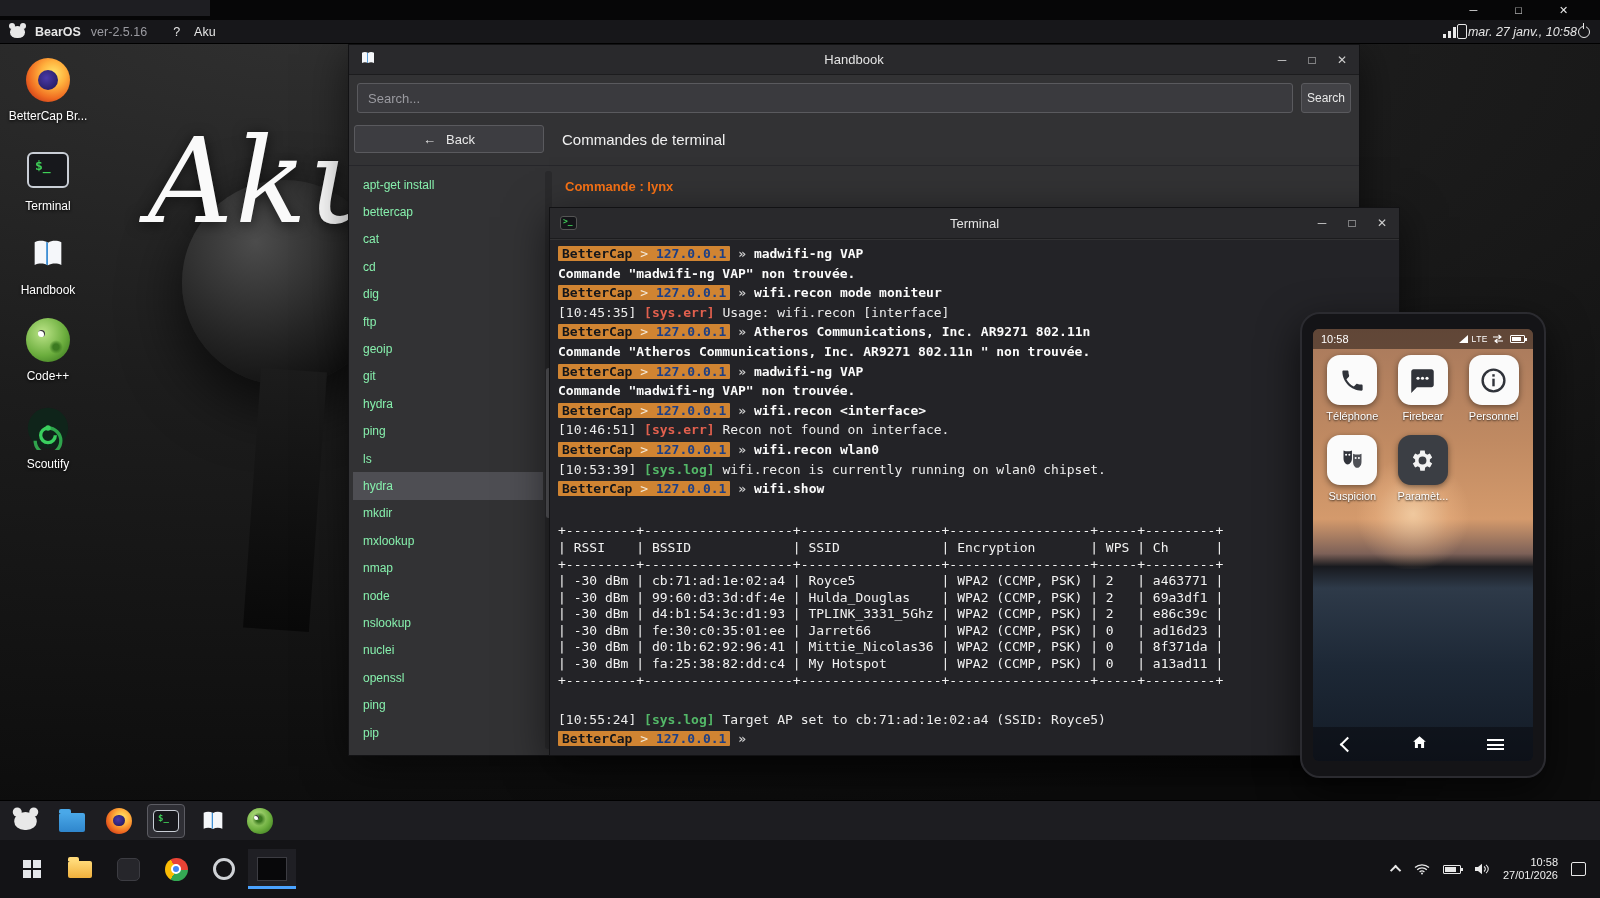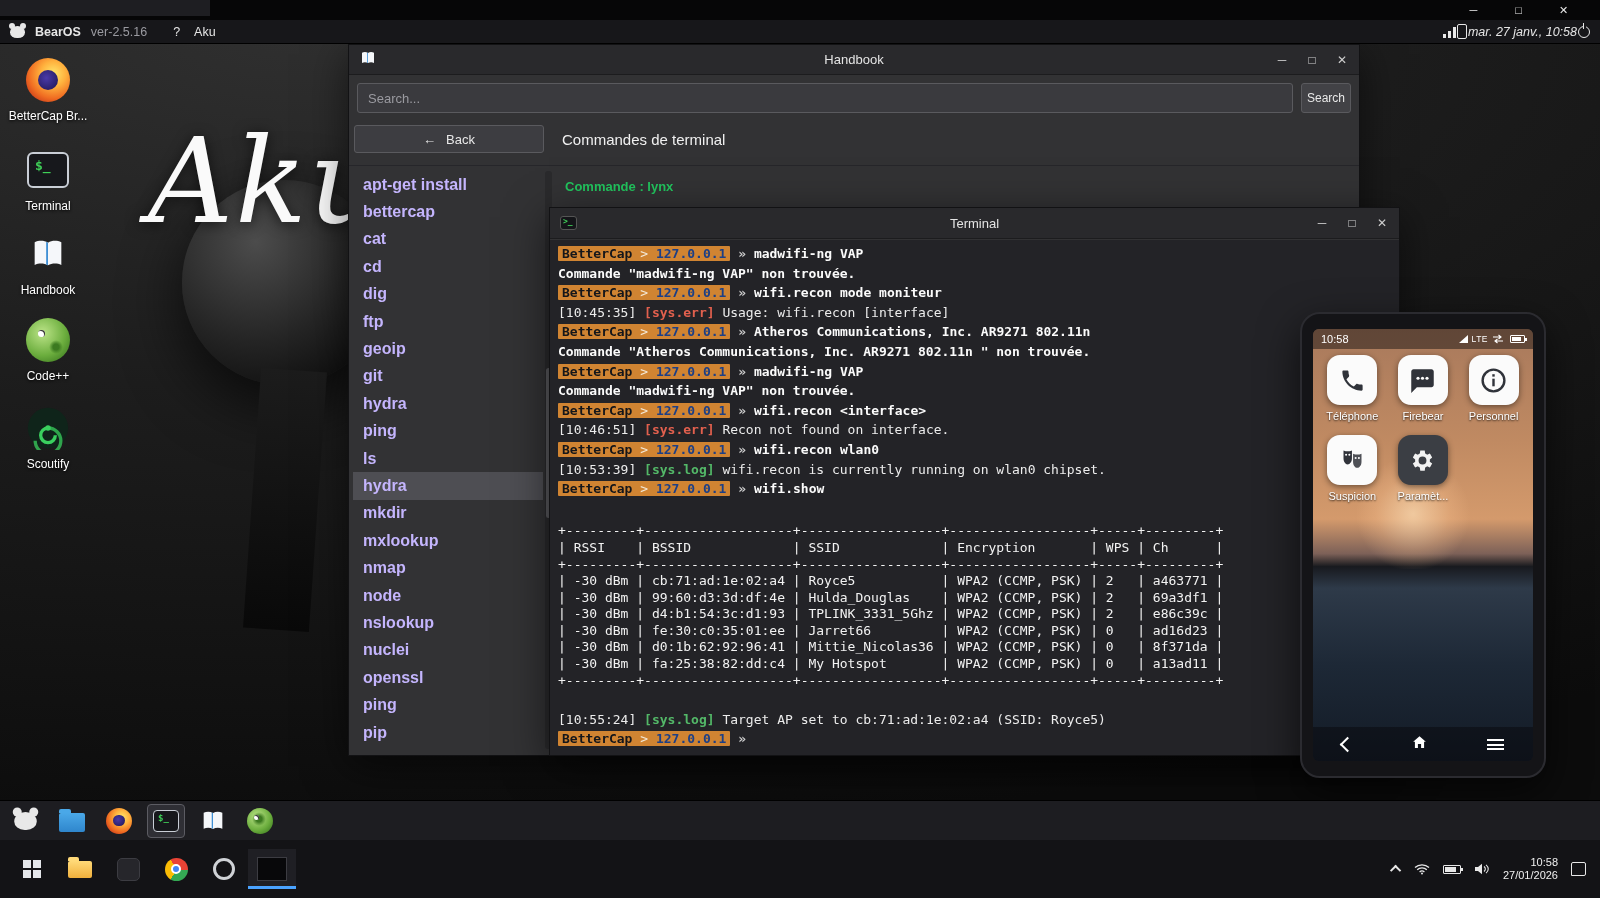--- a/index.html
+++ b/index.html
@@ -64,25 +64,25 @@
   .handbook { left:348px; top:44px; width:1012px; height:712px; z-index:10; }
   .hb-searchrow { position:absolute; top:38px; left:8px; right:8px; height:26px; display:flex; gap:8px; }
   .hb-search { flex:1; height:30px; background:#3a3a3e; border:1px solid #5a5a5e; border-radius:3px; color:#e8e8e8; font-size:13px; padding:0 10px; outline:none; }
   .hb-search::placeholder { color:#9a9aa0; }
   .hb-searchbtn { width:50px; height:30px; background:#424246; border:1px solid #5a5a5e; border-radius:3px; color:#e8e8e8; font-size:12px; cursor:pointer; }
   .hb-toolrow { position:absolute; top:80px; left:5px; right:8px; height:28px; display:flex; align-items:center; }
   .hb-back { width:190px; height:28px; background:#3d3d41; border:1px solid #5a5a5e; border-radius:3px; color:#e8e8e8; font-size:13px; display:flex; align-items:center; justify-content:center; gap:10px; cursor:pointer; }
   .hb-heading { margin-left:18px; font-size:15px; color:#f0f0f0; }
   .hb-divider { position:absolute; top:120px; left:0; right:0; height:1px; background:#26262a; }
   .hb-sidebar { position:absolute; top:126px; left:4px; width:190px; bottom:6px; overflow:hidden; }
-  .hb-item { height:27.4px; display:flex; align-items:center; padding-left:10px; font-size:16px; color:#c4b5fd; cursor:pointer;font-weight:bold; }
+  .hb-item { height:27.4px; display:flex; align-items:center; padding-left:10px; font-size:12px; color:#86efac; cursor:pointer; }
   .hb-item.selected { background:#4e4e53; }
   .hb-scroll { position:absolute; top:126px; left:196px; width:7px; bottom:6px; background:#2a2a2c; border-radius:3px; cursor:pointer; }
   .hb-scroll .thumb { position:absolute; top:34%; height:26%; left:1px; right:1px; background:#58585c; border-radius:3px; }
-  .hb-cmdlabel { position:absolute; top:134px; left:216px; font-size:13px; font-weight:bold; color:#22c55e; }
+  .hb-cmdlabel { position:absolute; top:134px; left:216px; font-size:13px; font-weight:bold; color:#f97316; }
 
   
   .terminal-win { left:549px; top:207px; width:851px; height:549px; z-index:15; }
   .terminal-win .titlebar { height:31px; }
   .term-body { position:absolute; top:32px; left:0; right:0; bottom:0; background:#232327; padding:6px 8px; font-family:"DejaVu Sans Mono", monospace; font-size:13px; color:#ececec; overflow:hidden; }
   .tline { height:19.6px; white-space:pre; }
   .bcp { background:#d08432; padding:0 4px; border-radius:1px; }
   .bcp b { color:#14161a; }
   .bcp .sep { color:#f4ead9; }
   .bcp .host { color:#1c3f86; font-weight:bold; }

